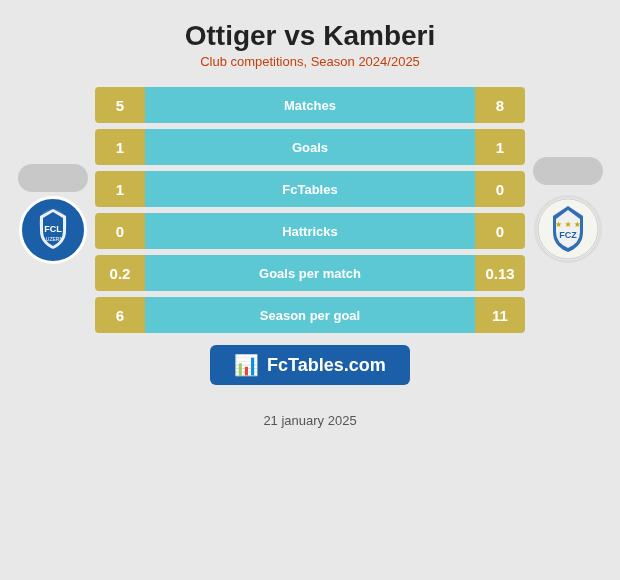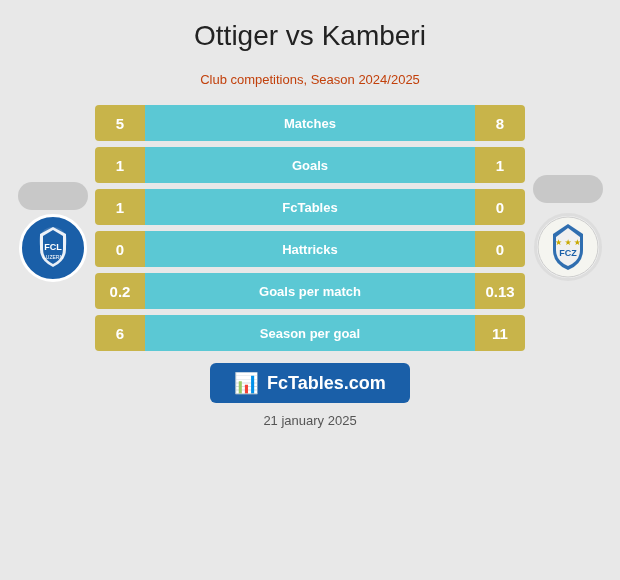--- a/index.html
+++ b/index.html
@@ -9,24 +9,24 @@
       background: #e8e8e8;
       font-family: Arial, sans-serif;
       display: flex;
       flex-direction: column;
       align-items: center;
       padding: 20px 10px 10px;
     }
 
     .title {
       font-size: 28px;
-      font-weight: normal;
+      font-weight: bold;
       color: #222;
       text-align: center;
-      margin-bottom: 20px;
+      margin-bottom: 2px;
     }
 
     .subtitle {
       font-size: 13px;
       color: #c2410c;
       text-align: center;
       margin-bottom: 18px;
     }
 
     .comparison-section {
@@ -163,21 +163,21 @@
       gap: 8px;
       font-size: 18px;
       font-weight: bold;
     }
 
     .fctables-banner .chart-icon {
       font-size: 20px;
     }
 
     .date-text {
-      margin-top: 10px;
+      margin-top: 28px;
       font-size: 13px;
       color: #555;
       text-align: center;
     }
   </style>
 </head>
 <body>
 
 <h1 class="title">Ottiger vs Kamberi</h1>
 <p class="subtitle">Club competitions, Season 2024/2025</p>

